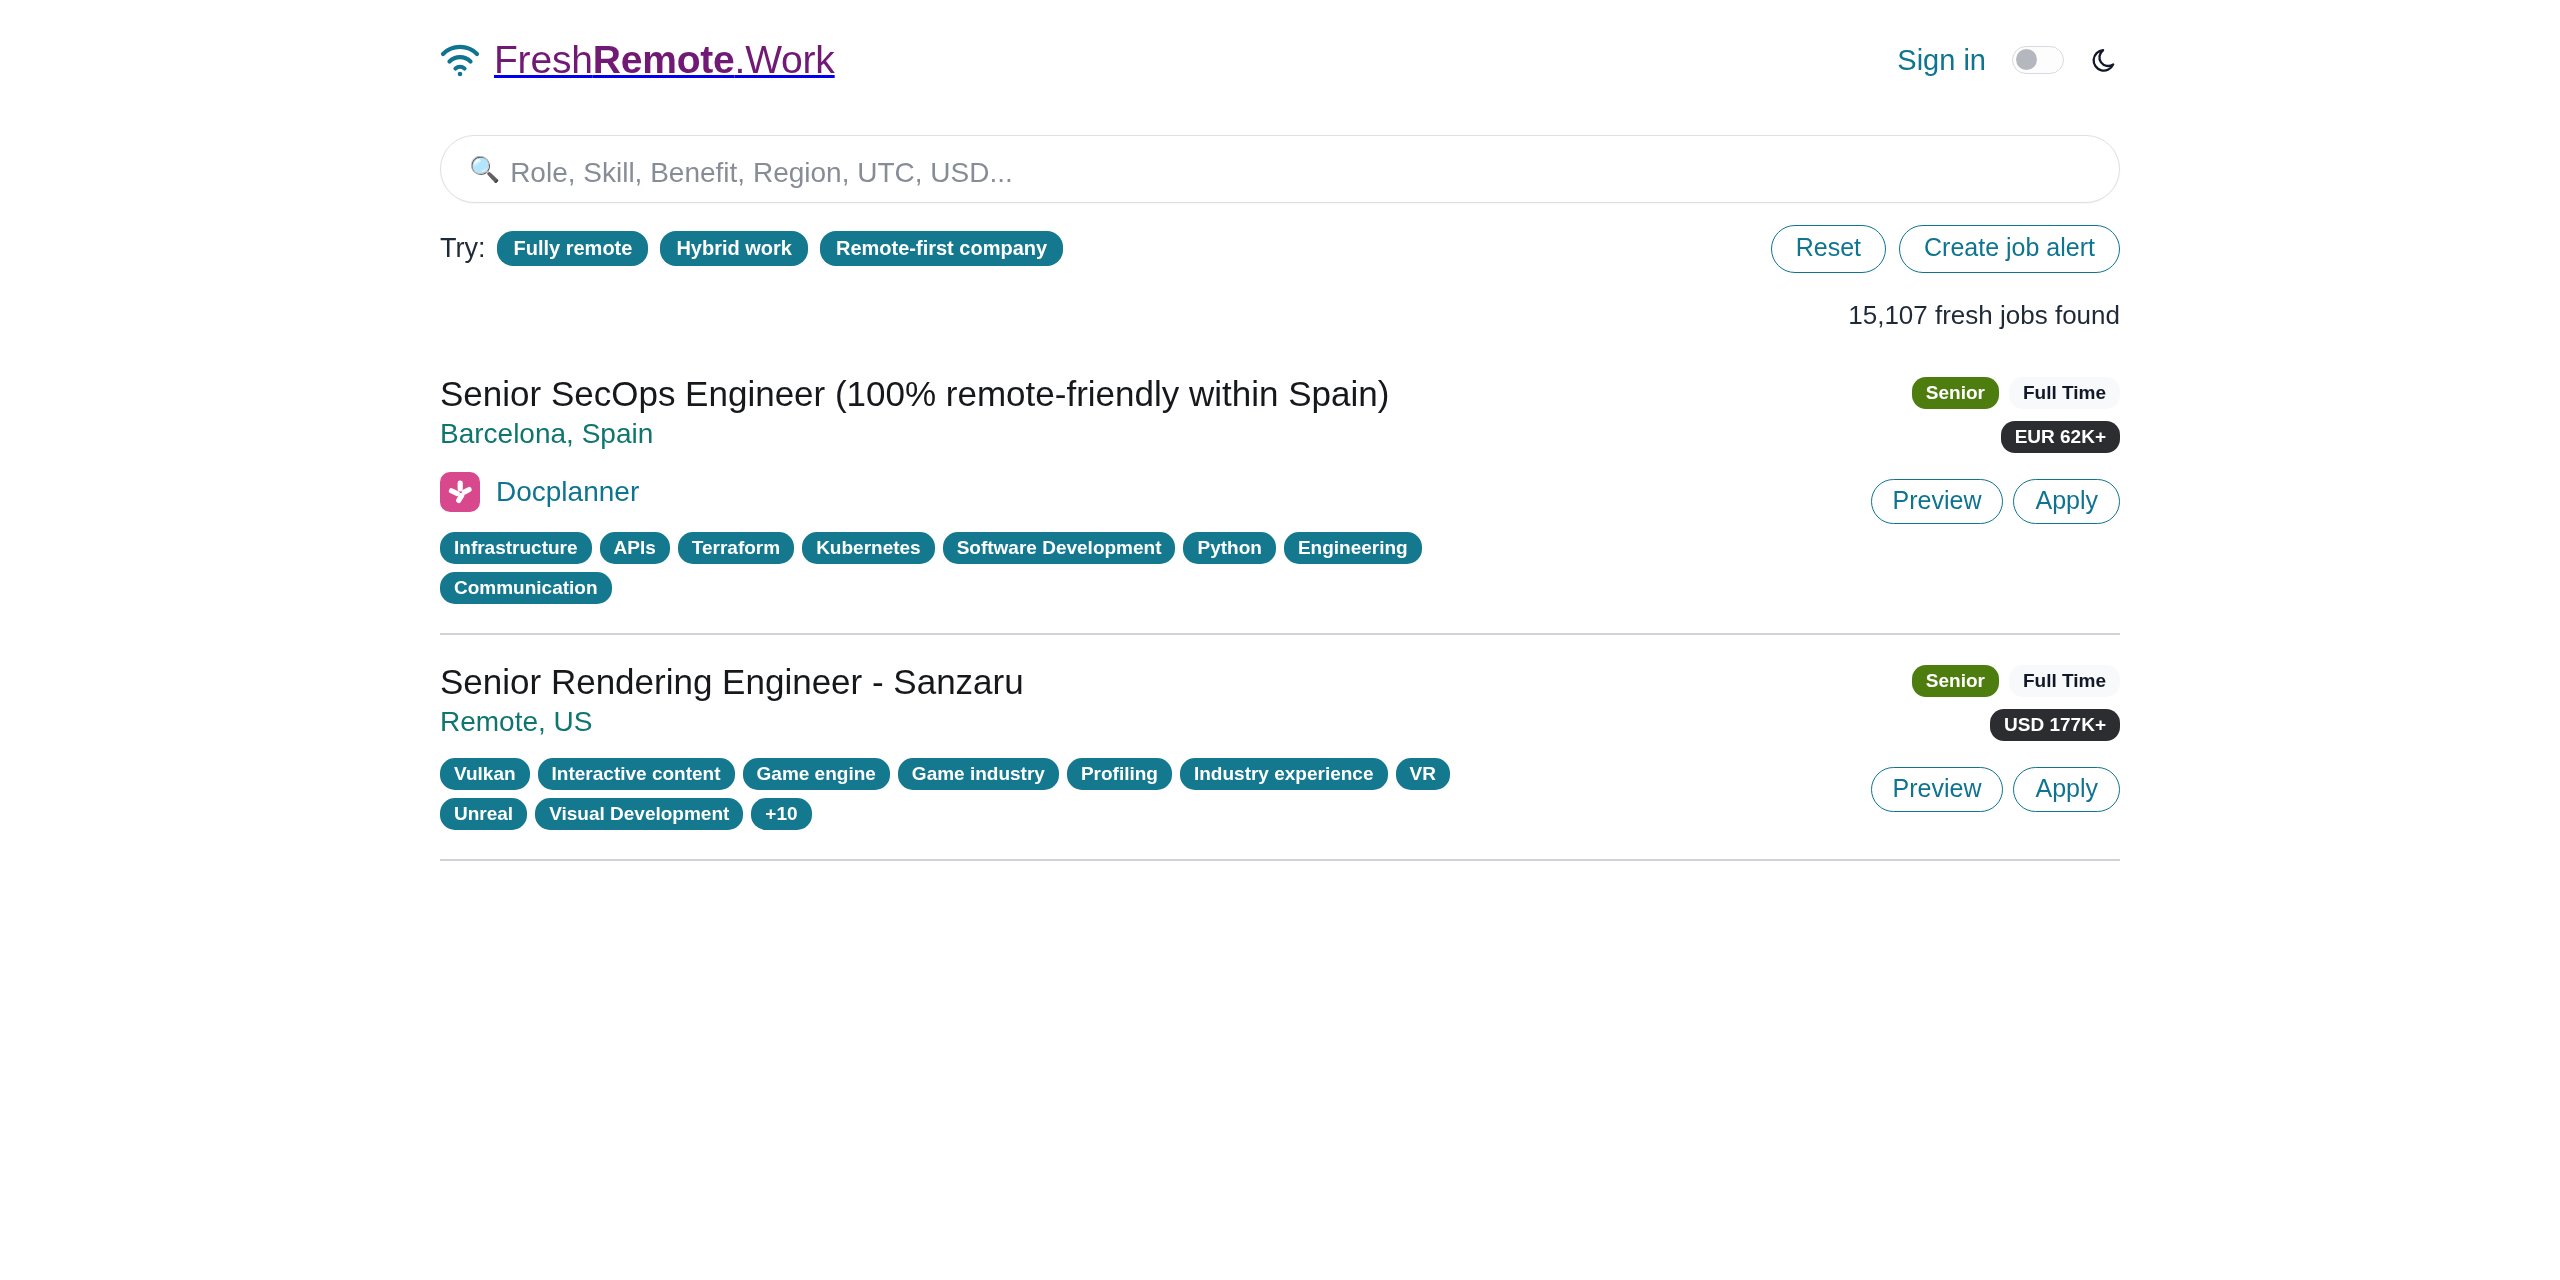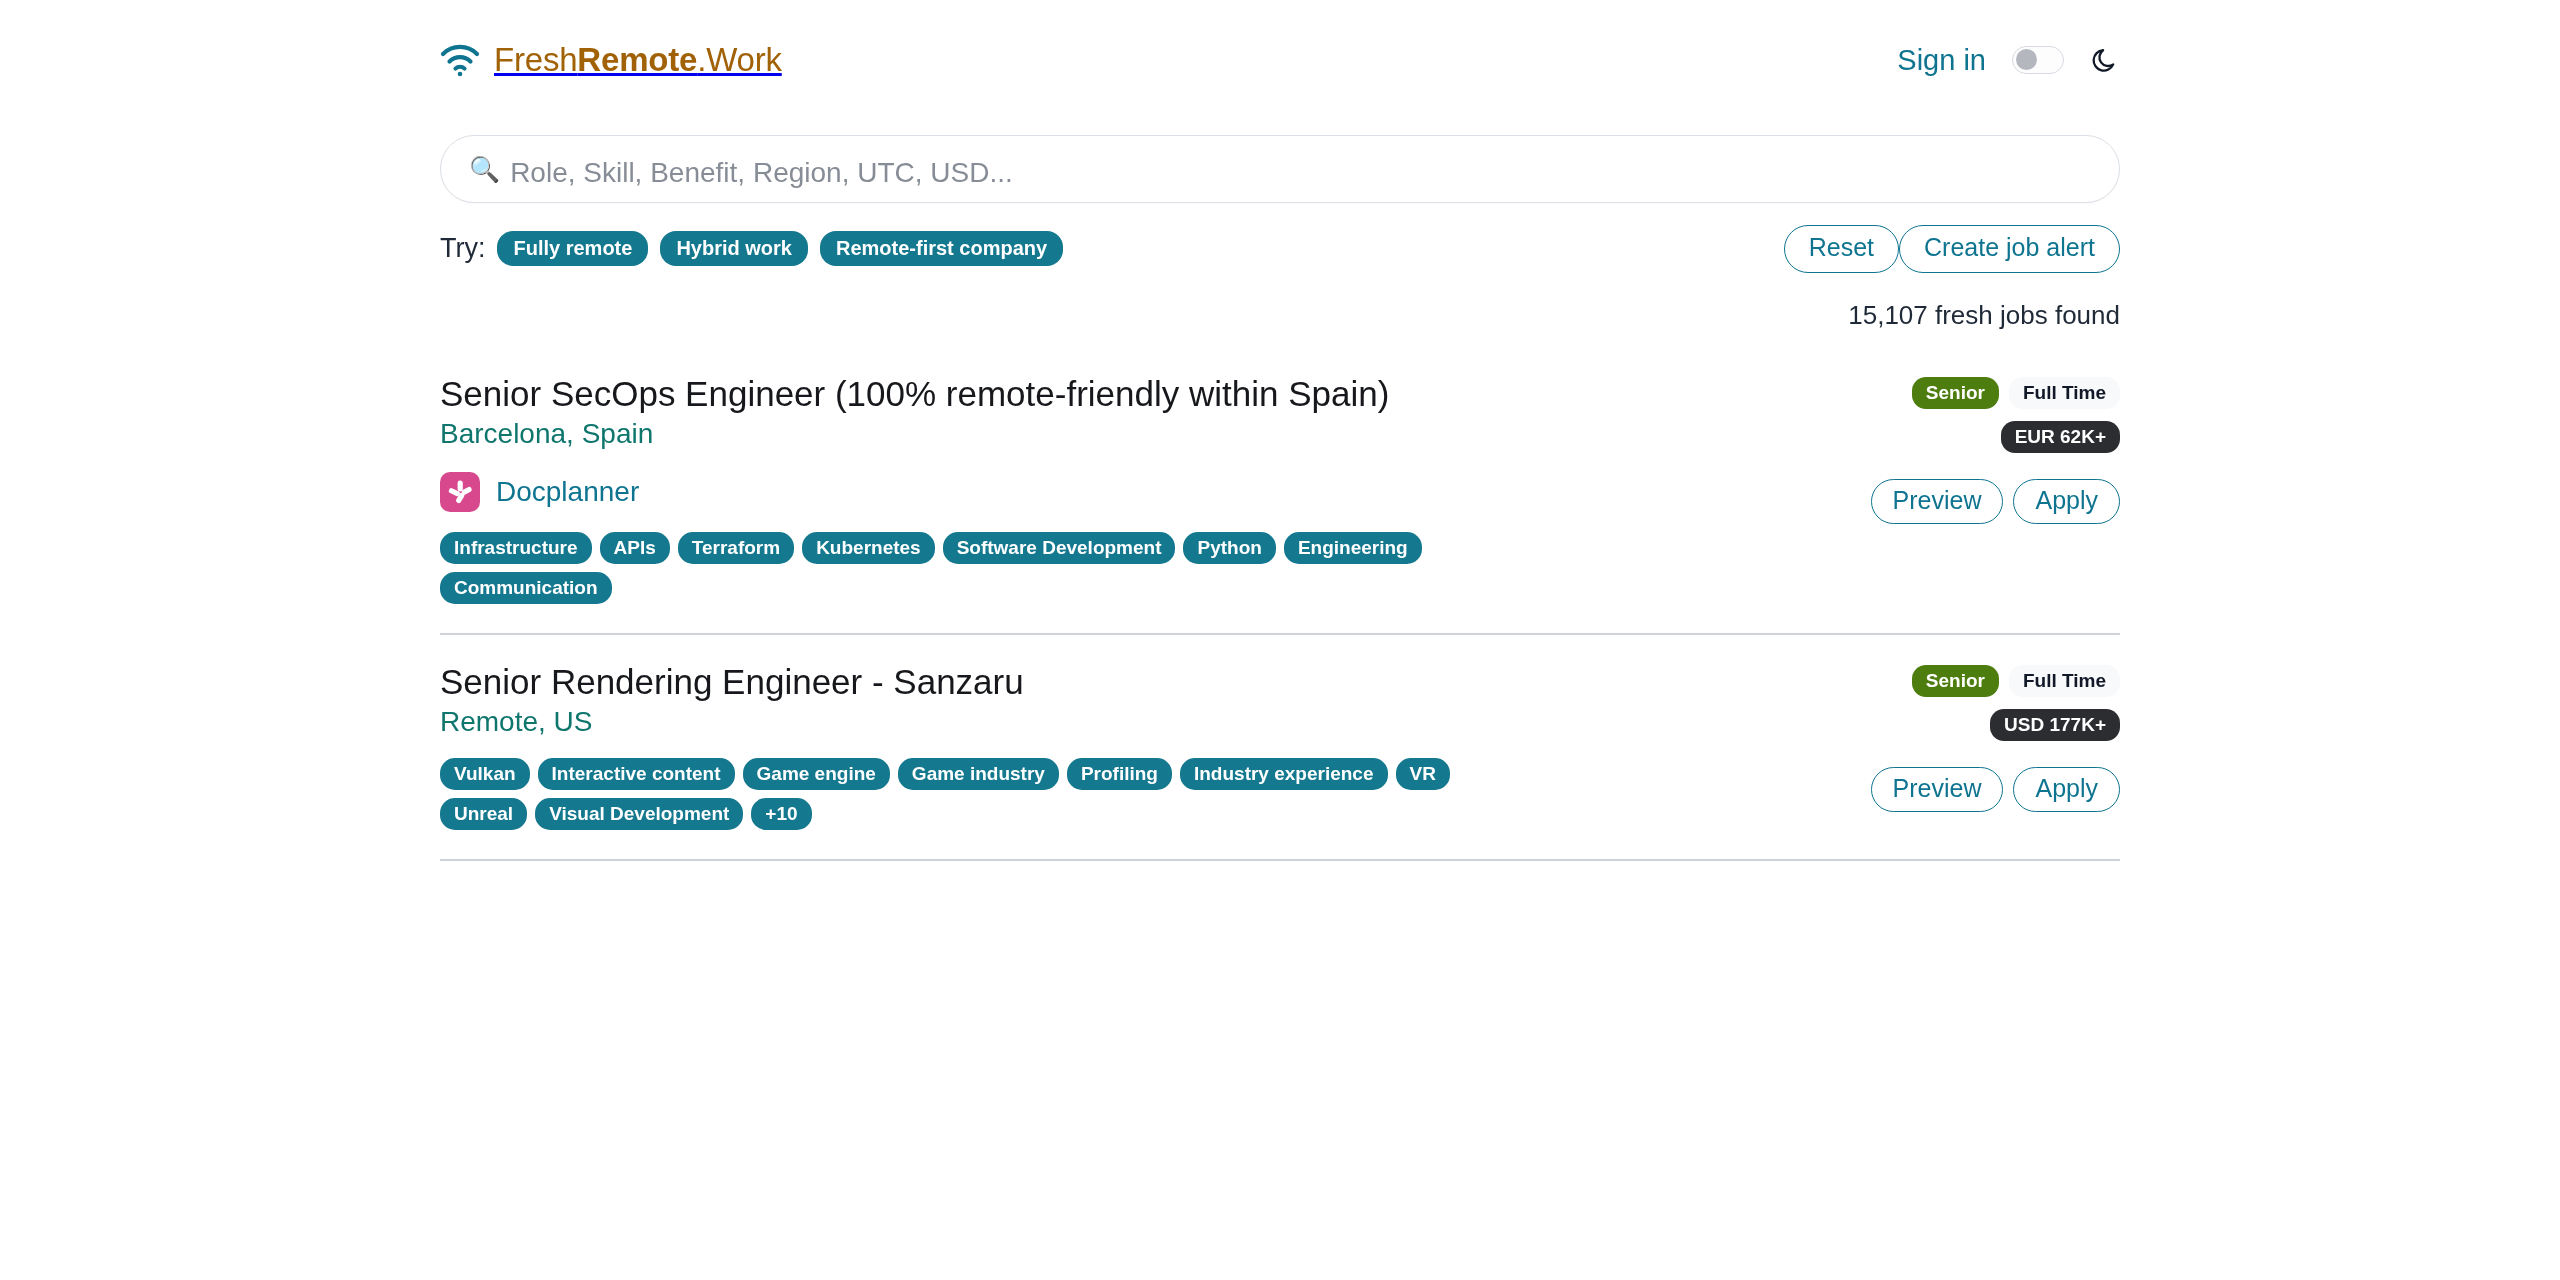--- a/index.html
+++ b/index.html
@@ -30,22 +30,22 @@
     justify-content: space-between;
     height: 90px;
   }
   .brand {
     display: flex;
     align-items: center;
     gap: 14px;
   }
   .wifi-icon { width: 40px; height: 34px; display:block; }
   .brand-text {
-    font-size: 33px;
-    color: #a16207;
+    font-size: 39px;
+    color: #701a75;
     letter-spacing: -0.2px;
     white-space: nowrap;
   }
   .brand-text .b { font-weight: 700; }
   .header-right {
     display: flex;
     align-items: center;
     gap: 26px;
   }
   .signin {
@@ -114,21 +114,21 @@
     font-size: 20px;
     font-weight: 700;
     border-radius: 16px;
     padding: 7px 16px 8px;
     white-space: nowrap;
     line-height: 1;
     border: none;
     font-family: "Liberation Sans", sans-serif;
     cursor: pointer;
   }
-  .try-right { display: flex; align-items: center; }
+  .try-right { display: flex; align-items: center; gap: 13px; }
   .outline-btn {
     border: 1.5px solid #0e7490;
     color: #0e7490;
     background: #fff;
     font-size: 25px;
     border-radius: 26px;
     padding: 8px 24px 10px;
     white-space: nowrap;
     line-height: 1.1;
     font-family: "Liberation Sans", sans-serif;

